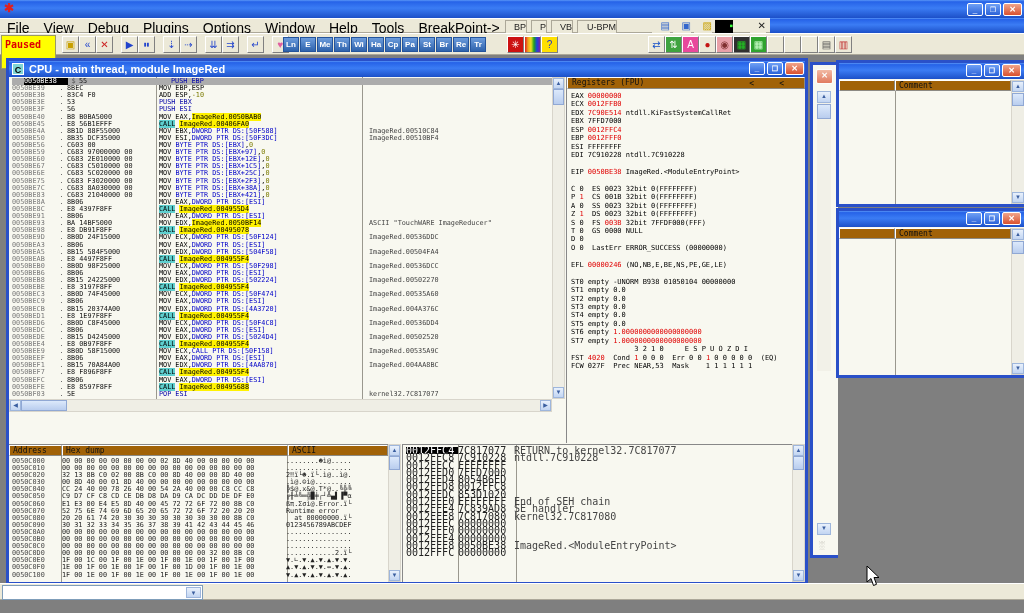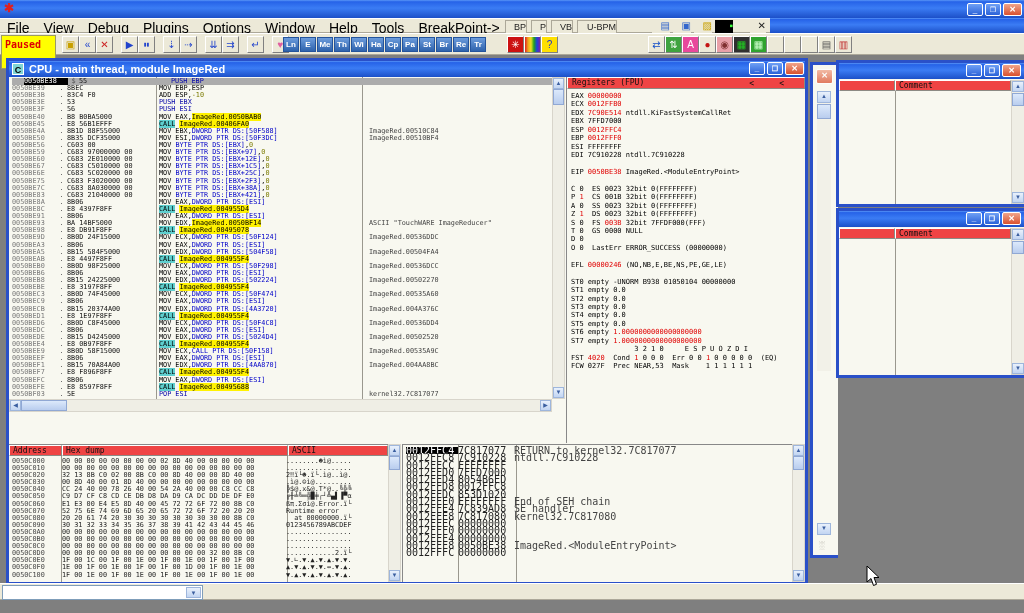--- a/index.html
+++ b/index.html
@@ -19,21 +19,21 @@
         line-height:12px;text-align:right;box-sizing:border-box;color:#222;}
   .tbtn{position:absolute;width:17px;height:17px;border:1px solid;border-color:#fff #808080 #808080 #fff;
         background:#ECE9D8;box-sizing:border-box;text-align:center;font-size:10px;line-height:15px;overflow:hidden;}
   .lbtn{position:absolute;width:16px;height:15px;background:linear-gradient(#6C9CDC,#2F63AC);
         border:1px solid #24549C;color:#fff;font-size:8px;font-weight:bold;text-align:center;
         line-height:13px;box-sizing:border-box;}
   .rainbow{background:linear-gradient(90deg,#E02020,#F0A020,#F0E020,#20A020,#2040E0,#8020A0);}
   
   .childwin{position:absolute;border:3px solid #2A50C8;background:#F8F8F0;box-sizing:border-box;}
   .ctitle{position:absolute;left:0;right:0;top:0;height:16px;color:#fff;font-weight:bold;font-size:11px;}
-  .colhdr{background:#ef4444;border:1px solid;border-color:#FFFFFF #8C8A84 #8C8A84 #FFFFFF;
+  .colhdr{background:#a16207;border:1px solid;border-color:#FFFFFF #8C8A84 #8C8A84 #FFFFFF;
           box-sizing:border-box;font-size:8px;color:#111;}
   
   .sb{position:absolute;background:#EFEEE5;box-sizing:border-box;border:1px solid #D8D5CB;}
   .sba{position:absolute;left:0;right:0;height:11px;background:linear-gradient(#E9F1FC,#C2D5F2);
        border:1px solid #9EB6DC;color:#3B5FA0;font-size:6px;line-height:9px;text-align:center;box-sizing:border-box;}
   .sbt{position:absolute;left:0;right:0;background:linear-gradient(#DCE9FB,#B9CDEE);border:1px solid #90A8D4;box-sizing:border-box;}
   
   .pane{position:absolute;background:#F8F8F0;overflow:hidden;box-sizing:border-box;}
   .vsep{position:absolute;top:0;bottom:0;width:1px;background:#9A988E;}
   

